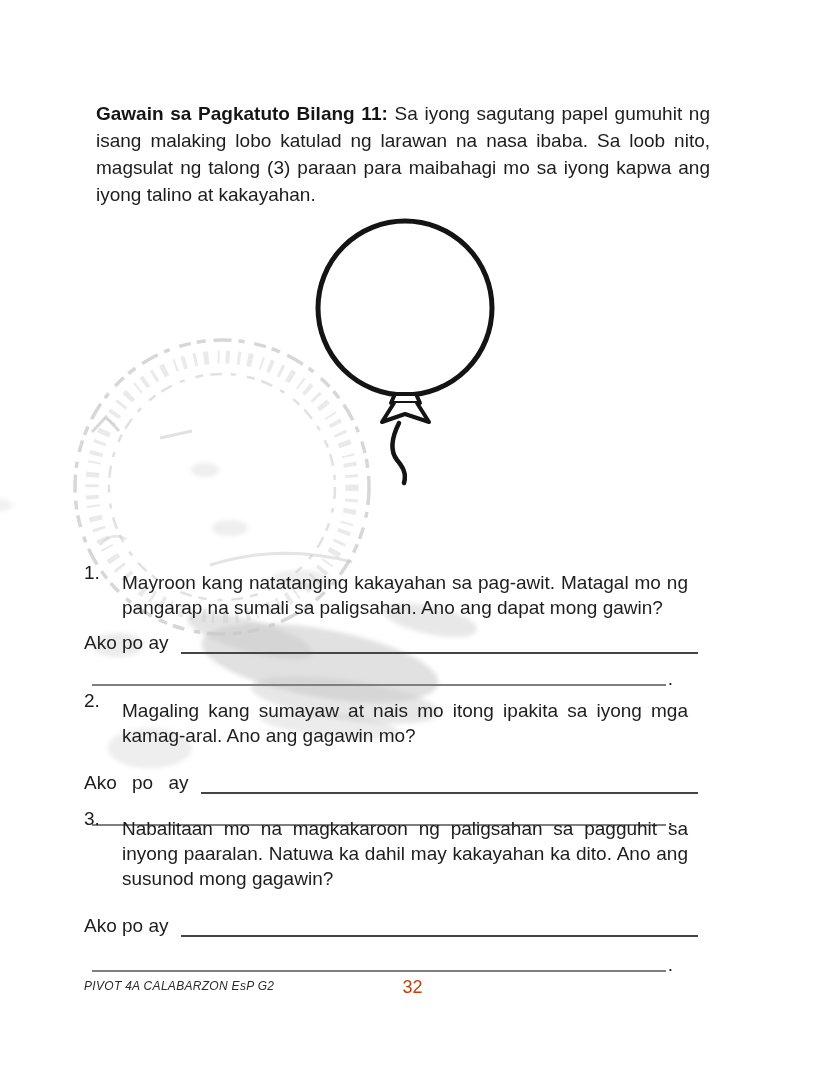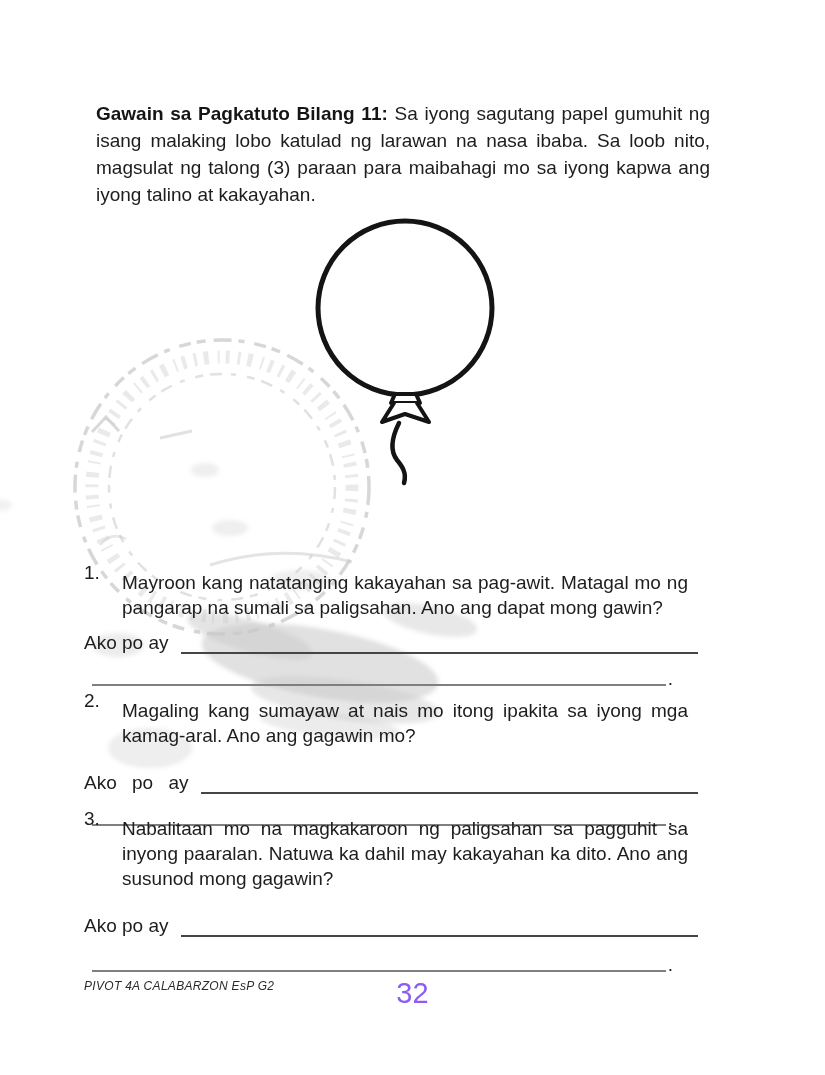--- a/index.html
+++ b/index.html
@@ -71,21 +71,21 @@
   #q3 .cont-row { margin-top: 9px; }
 
   
   .footer-left {
     left: 84px; top: 979px;
     font-size: 12px; font-style: italic; color: #2a2a2a;
     letter-spacing: 0.3px;
   }
   .page-number {
     left: 0; top: 977px; width: 825px;
-    text-align: center; font-size: 29px; color: #8b5cf6;
+    text-align: center; font-size: 18px; color: #c2410c;
   }
   .site-watermark {
     left: 0; top: 1085px; width: 715px;
     text-align: center;
     font-size: 18px; color: #d2d2d2; letter-spacing: 0.5px;
   }
 </style>
 </head>
 <body>
 

